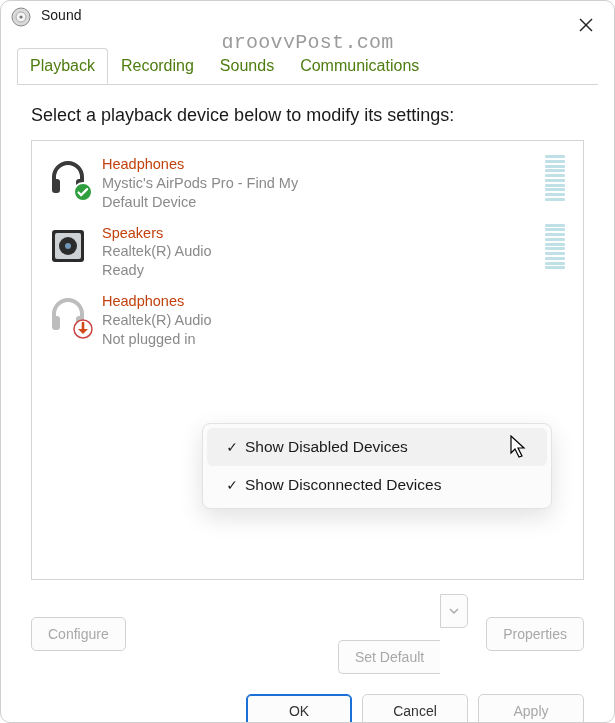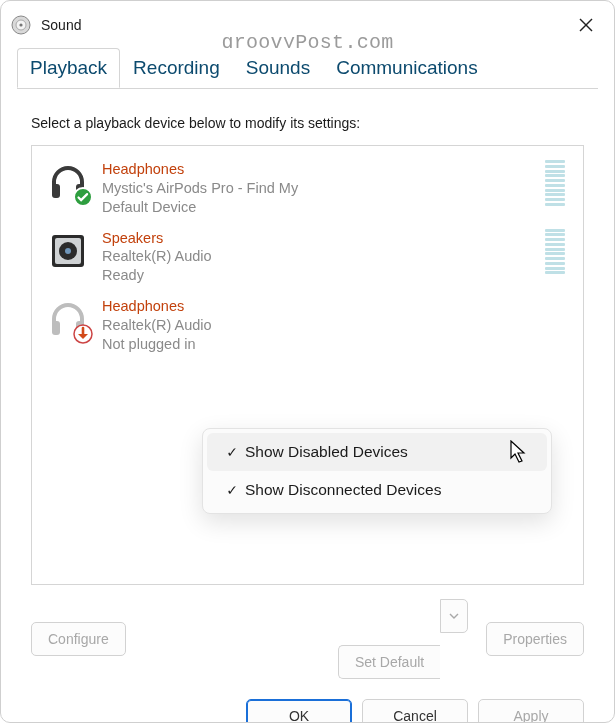--- a/index.html
+++ b/index.html
@@ -14,21 +14,21 @@
   }
   .window {
     position:absolute; inset:0;
     border:1px solid #cfcfcf;
     border-radius:10px;
     background:#fff;
     display:flex; flex-direction:column;
     overflow:hidden;
   }
   .titlebar {
-    display:flex; align-items:center;
+    display:flex; align-items:flex-start;
     padding:6px 10px 4px 10px;
     height:46px;
   }
   .titlebar .icon {
     width:20px; height:20px; margin-right:10px;
     display:inline-block;
   }
   .title { font-size:14px; }
   .close {
     margin-left:auto;
@@ -43,44 +43,44 @@
     letter-spacing:0.3px;
   }
   .tabs {
     display:flex;
     padding:0 16px;
     gap:0;
     border-bottom:1px solid transparent;
   }
   .tab {
     padding:8px 12px 8px 12px;
-    font-size:19px;
+    font-size:16px;
     border:1px solid transparent;
     border-bottom:none;
     cursor:pointer;
-    color:#0c4a6e;
+    color:#4d7c0f;
     position:relative;
     top:1px;
     background:#fff;
   }
   .tab.active {
     border:1px solid #d5d5d5;
     border-bottom:1px solid #fff;
     border-radius:4px 4px 0 0;
   }
   .tab-panel-border {
     margin:0 16px;
     border-top:1px solid #d5d5d5;
   }
   .content {
     flex:1;
     padding:18px 30px 10px 30px;
     display:flex; flex-direction:column;
   }
-  .instruction { margin:8px 0 14px 0; font-size:14px; }
+  .instruction { margin:2px 0 14px 0; font-size:18px; }
   .device-box {
     border:1px solid #d5d5d5;
     height:440px;
     padding:8px 10px;
     position:relative;
     background:#fff;
   }
   .device {
     display:flex; align-items:flex-start;
     padding:6px 4px;

